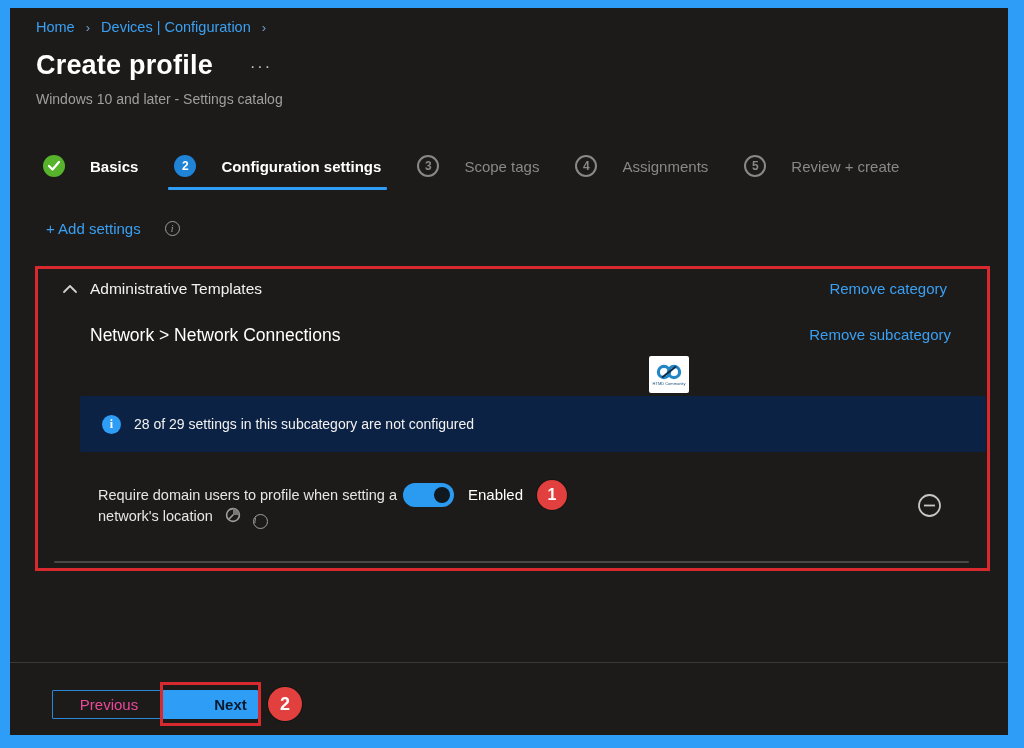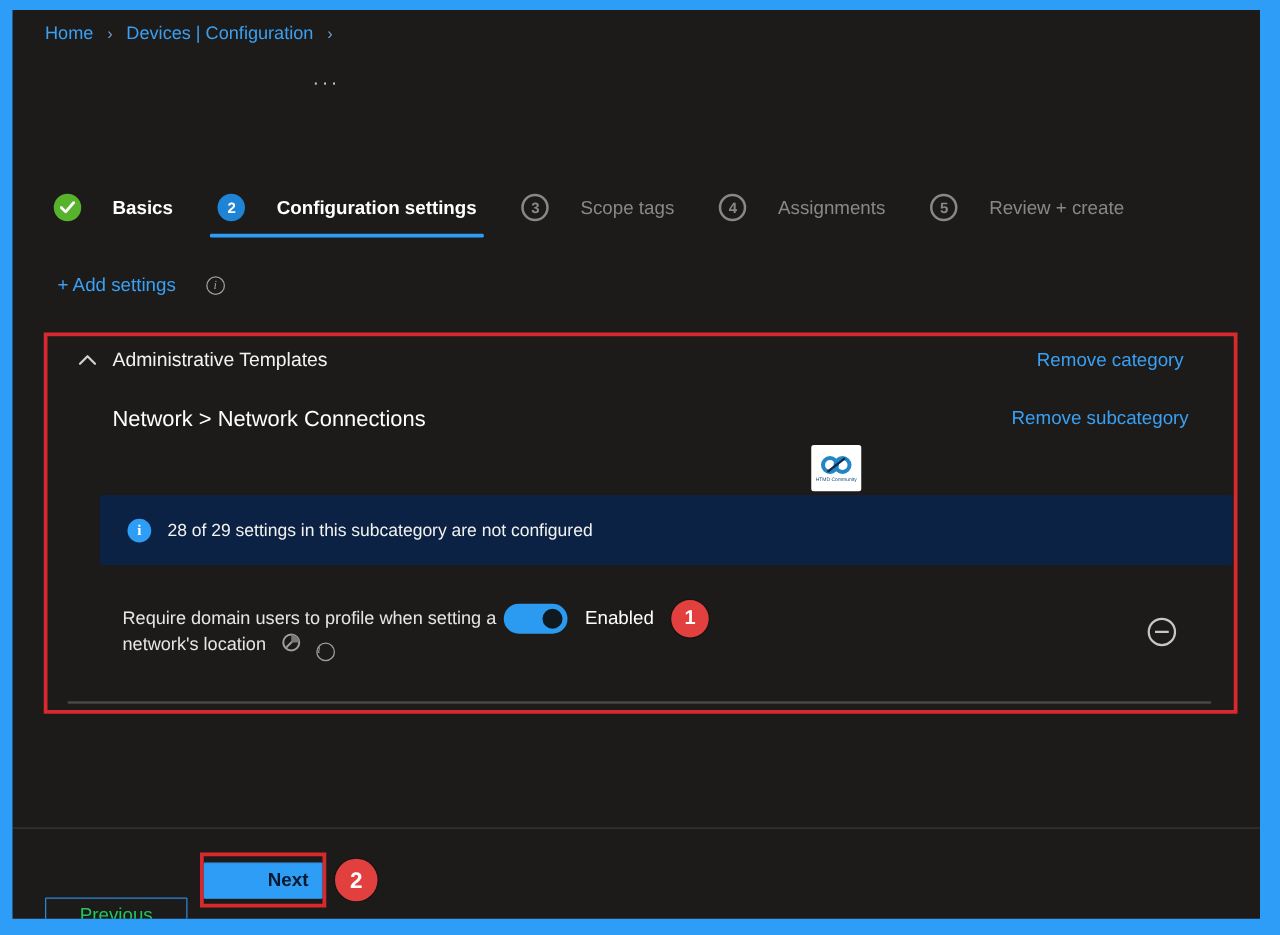--- a/index.html
+++ b/index.html
@@ -67,42 +67,44 @@
   .toggle .knob{position:absolute;right:4px;top:4px;width:16px;height:16px;border-radius:50%;background:#101820;}
   .toggle-state{position:absolute;left:430px;top:217px;font-size:15px;color:#ffffff;}
   .badge{border-radius:50%;background:#e2403e;color:#ffffff;font-weight:bold;display:flex;align-items:center;
     justify-content:center;box-shadow:0 0 0 1px rgba(0,0,0,.25);}
   .badge-1{position:absolute;left:499px;top:211px;width:30px;height:30px;font-size:16px;}
   .circle-minus{position:absolute;left:879px;top:224px;width:25px;height:25px;cursor:pointer;}
   .box-divider{position:absolute;left:16px;right:18px;top:292px;height:2px;background:#4a4846;border-radius:1px;}
 
   
   .footer-divider{position:absolute;left:0;top:654px;width:100%;height:1px;background:#3a3836;}
-  .btn-prev{position:absolute;left:26px;top:682px;width:114px;height:29px;background:transparent;
-    border:1px solid #2b88d8;color:#22c55e;font-size:15px;font-family:"Liberation Sans",sans-serif;cursor:pointer;border-radius:1px;margin-top:28px;}
+  .btn-prev{position:absolute;left:42px;top:682px;width:114px;height:29px;background:transparent;
+    border:1px solid #2b88d8;color:#ec4899;font-size:15px;font-family:"Liberation Sans",sans-serif;cursor:pointer;border-radius:1px;}
   .next-annot{position:absolute;left:150px;top:674px;width:101px;height:44px;border:3px solid #d8292f;box-sizing:border-box;
     display:flex;align-items:center;justify-content:center;}
   .btn-next{width:102px;height:29px;background:#2e9df5;border:1px solid #2e9df5;color:#0a1a2e;font-weight:bold;
     font-size:15px;font-family:"Liberation Sans",sans-serif;cursor:pointer;border-radius:1px;padding-left:46px;}
   .badge-2{position:absolute;left:258px;top:679px;width:34px;height:34px;font-size:18px;}
 </style>
 </head>
 <body>
 
 <div class="frame">
   <div class="screen">
 
     <div class="breadcrumb">
       <a>Home</a>
       <span class="crumb-sep">›</span>
       <a>Devices | Configuration</a>
       <span class="crumb-sep">›</span>
     </div>
 
+    <h1 class="page-title">Create profile</h1>
     <span class="more-menu">···</span>
+    <div class="page-subtitle">Windows 10 and later - Settings catalog</div>
 
     <div class="tabs">
       <div class="step done">
         <span class="circle green">
           <svg width="12" height="10" viewBox="0 0 12 10">
               <polyline points="1,5 4.5,8.5 11,1" fill="none" stroke="#ffffff" stroke-width="2.2" stroke-linecap="round" stroke-linejoin="round"></polyline>
             </svg>
         </span>
         <span class="step-label">Basics</span>
       </div>

